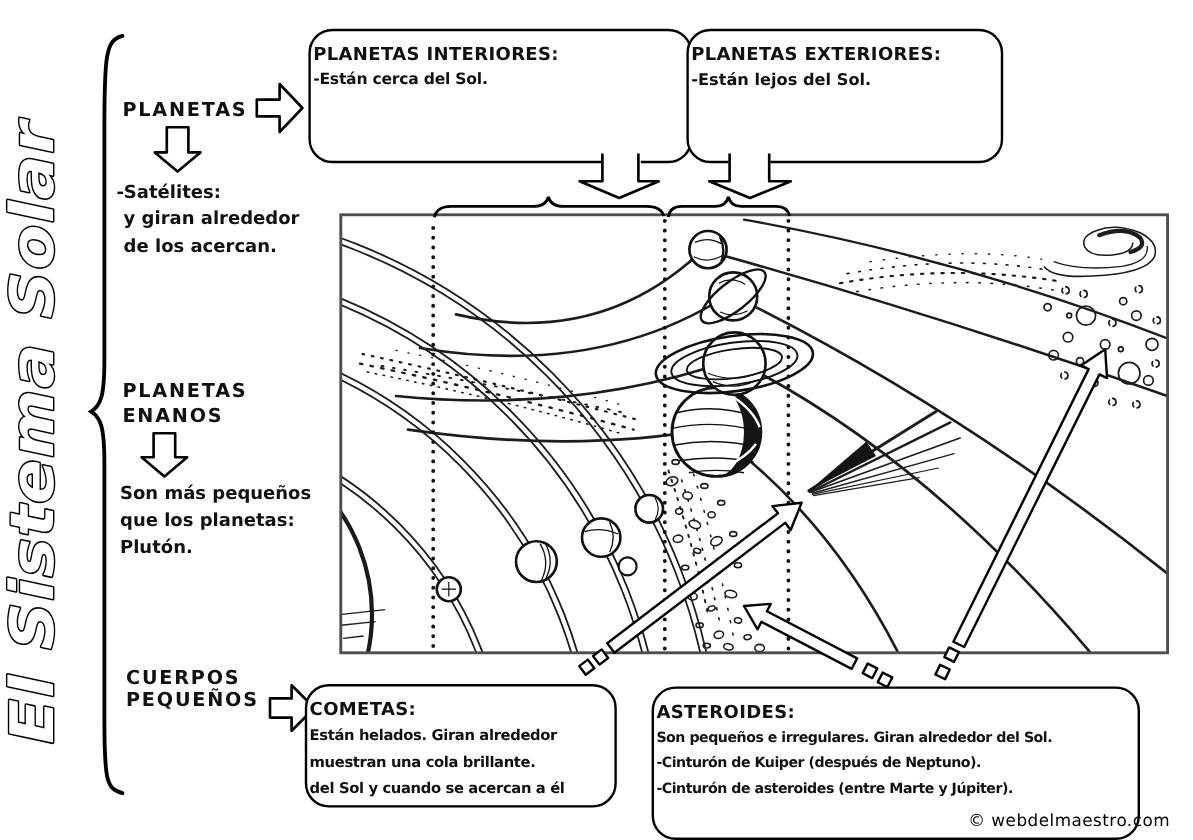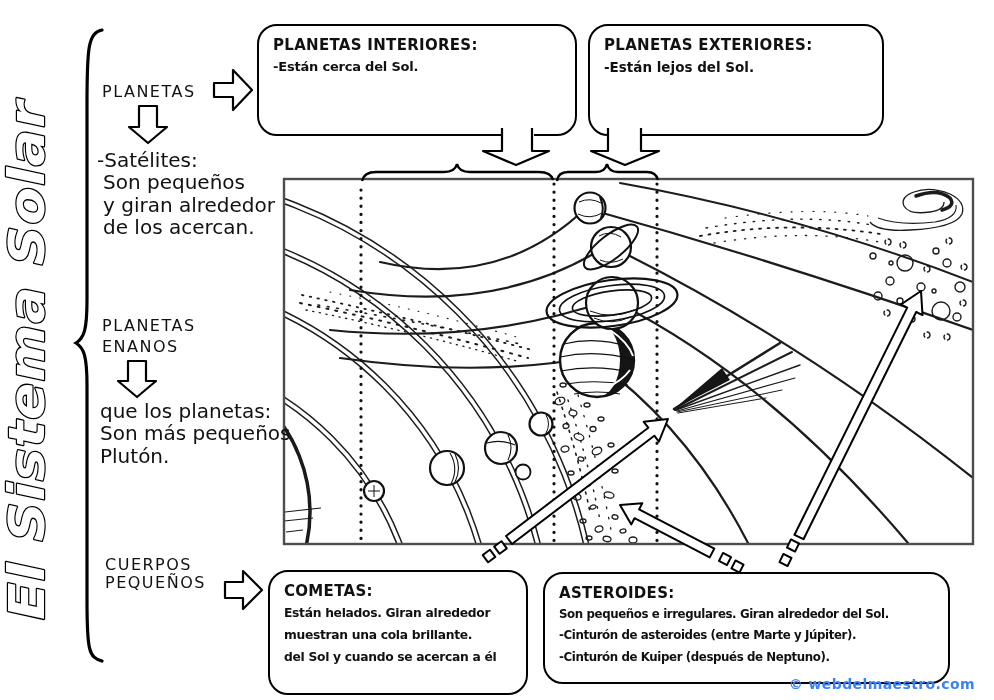--- a/index.html
+++ b/index.html
@@ -2,33 +2,33 @@
 <html><head>
 <meta charset="utf-8">
 <style>
   html,body{margin:0;padding:0}
   body{width:994px;height:700px;background:#fff;position:relative;overflow:hidden;
        font-family:"DejaVu Sans",sans-serif;color:#111}
   svg.layer{position:absolute;left:0;top:0}
   #art{z-index:0}
   #overlay{z-index:4;pointer-events:none}
   .box{position:absolute;background:#fff;border:2.6px solid #000;border-radius:20px;
-       z-index:3;box-sizing:border-box;padding:8px 14px;font-weight:bold;white-space:nowrap}
+       z-index:3;box-sizing:border-box;padding:8px 2px;font-weight:bold;white-space:nowrap}
   .bt{font-size:15px;line-height:22px;letter-spacing:.3px}
   .bl{font-size:13.5px;line-height:22px}
   #box-interiores .bl{font-size:13px;letter-spacing:-.2px}
   #box-cometas .bl{font-size:12.3px;letter-spacing:-.3px}
   #box-asteroides .bl{font-size:11.8px;letter-spacing:-.4px;line-height:21.4px}
-  .side{position:absolute;z-index:3;font-weight:normal;white-space:nowrap}
+  .side{position:absolute;z-index:3;font-weight:bold;white-space:nowrap}
   .hdr{font-size:16px;letter-spacing:1.5px;line-height:21px}
   .hdr.tight{line-height:18px}
-  .txt{font-size:20px;line-height:22.4px}
+  .txt{font-size:15px;line-height:22.4px}
   .txt .ind{padding-left:6px}
-  #footer{position:absolute;top:676px;right:19px;font-size:14px;font-weight:bold;
-          letter-spacing:.4px;color:#3b82f6;z-index:3;cursor:pointer}
+  #footer{position:absolute;top:676px;right:19px;font-size:14px;font-weight:normal;
+          letter-spacing:.4px;color:#000000;z-index:3;cursor:pointer}
 </style>
 </head>
 <body>
 
 <svg id="art" class="layer" width="994" height="700" viewBox="0 0 994 700">
   <defs>
     <clipPath id="fc">
         <rect x="284.5" y="179.5" width="688" height="364"></rect>
       </clipPath>
   </defs>
@@ -224,63 +224,62 @@
     <path d="M794.5,534.8 L907.2,307.6 L900.9,304.5 L921,291 L922.5,315.1 L916.2,312 L803.5,539.2 Z"></path>
     <rect x="781" y="555.5" width="9" height="9" transform="rotate(-64 785.5 560)"></rect>
     <rect x="788.5" y="541" width="9" height="9" transform="rotate(-64 793 545.5)"></rect>
   </g>
 </svg>
 
 <div class="side hdr" style="left:102px;top:81px">PLANETAS</div>
 
 <div class="side txt" style="left:97px;top:149px">
   <div>-Satélites:</div>
-  <div class="ind">Son pequeños</div>
   <div class="ind">y giran alrededor</div>
   <div class="ind">de los acercan.</div>
 </div>
 
 <div class="side hdr" style="left:102px;top:315px">
   <div>PLANETAS</div>
   <div>ENANOS</div>
 </div>
 
 <div class="side txt" style="left:100px;top:400px">
+  <div>Son más pequeños</div>
   <div>que los planetas:</div>
-  <div>Son más pequeños</div>
   <div>Plutón.</div>
 </div>
 
 <div class="side hdr tight" style="left:105px;top:556px">
   <div>CUERPOS</div>
   <div>PEQUEÑOS</div>
 </div>
 
 <div class="box" id="box-interiores" style="left:257px;top:24px;width:320px;height:112px">
   <div class="bt">PLANETAS INTERIORES:</div>
   <div class="bl">-Están cerca del Sol.</div>
 </div>
 
-<div class="box" id="box-exteriores" style="left:588px;top:24px;width:296px;height:112px">
+<div class="box" id="box-exteriores" style="left:572px;top:24px;width:264px;height:112px">
   <div class="bt">PLANETAS EXTERIORES:</div>
   <div class="bl">-Están lejos del Sol.</div>
 </div>
 
-<div class="box" id="box-cometas" style="left:268px;top:570px;width:260px;height:125px">
+<div class="box" id="box-cometas" style="left:254px;top:570px;width:260px;height:103px">
   <div class="bt">COMETAS:</div>
   <div class="bl">Están helados. Giran alrededor</div>
   <div class="bl">muestran una cola brillante.</div>
   <div class="bl">del Sol y cuando se acercan a él</div>
 </div>
 
-<div class="box" id="box-asteroides" style="left:543px;top:572px;width:407px;height:112px">
+<div class="box" id="box-asteroides" style="left:543px;top:572px;width:407px;height:128px">
   <div class="bt">ASTEROIDES:</div>
   <div class="bl">Son pequeños e irregulares. Giran alrededor del Sol.</div>
+  <div class="bl">-Cinturón de Kuiper (después de Neptuno).</div>
   <div class="bl">-Cinturón de asteroides (entre Marte y Júpiter).</div>
-  <div class="bl">-Cinturón de Kuiper (después de Neptuno).</div>
 </div>
 
 <div id="footer">© webdelmaestro.com</div>
 
 <svg id="overlay" class="layer" width="994" height="700" viewBox="0 0 994 700">
   <g>
     <rect x="501" y="128" width="33" height="22" fill="#fff"></rect>
     <path d="M482,150 L551,150 L516,166 Z" fill="#fff"></path>
     <path d="M502,128 L502,151 L483,151 L516,165 L549,151 L532,151 L532,128" fill="none" stroke="#000" stroke-width="2.2" stroke-linejoin="round"></path>
   </g>

